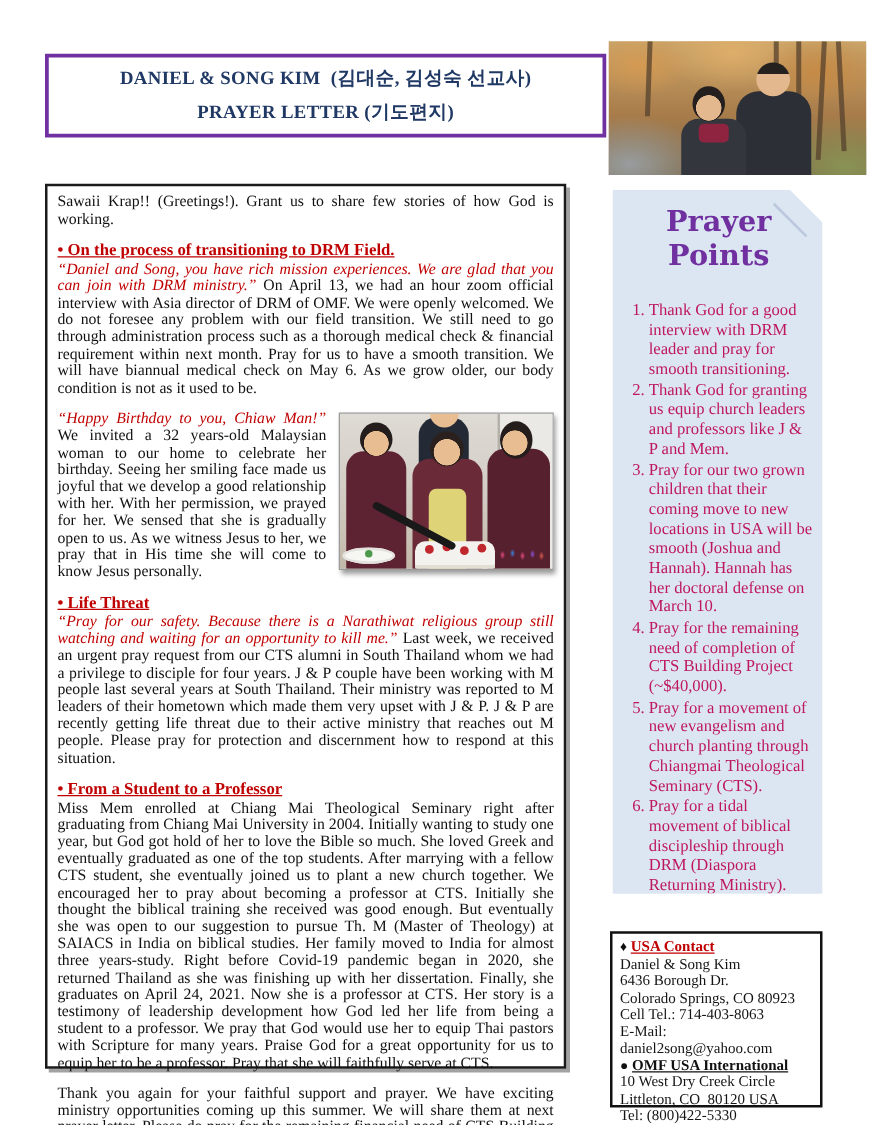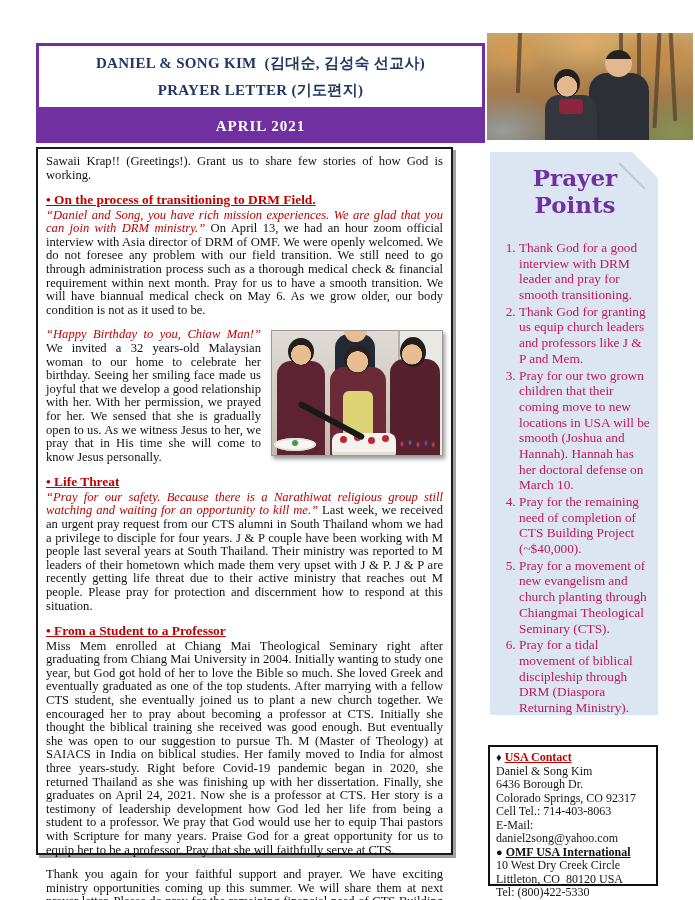--- a/index.html
+++ b/index.html
@@ -103,23 +103,20 @@
 </head>
 <body>
 
 <div class="page">
 
   <div class="header-box">
     <div class="t1">DANIEL &amp; SONG KIM&nbsp; (김대순, 김성숙 선교사)</div>
     <div class="t2">PRAYER LETTER (기도편지)</div>
   </div>
 
-  <div class="banner">
-    <span>APRIL 2021</span>
-  </div>
 
   <div class="couple-photo">
     <div class="cp-tree" style="left:150px;height:80px;"></div>
     <div class="cp-tree" style="left:168px;height:95px;transform:rotate(3deg);"></div>
     <div class="cp-tree" style="left:184px;height:88px;transform:rotate(-3deg);"></div>
     <div class="cp-tree" style="left:30px;height:60px;transform:rotate(2deg);"></div>
     <div class="cp-tree" style="left:132px;height:72px;"></div>
     <div class="cp-man"></div>
     <div class="cp-man-head"></div>
     <div class="cp-woman"></div>
@@ -183,21 +180,21 @@
       <li>Pray for a movement of new evangelism and church planting through Chiangmai Theological Seminary (CTS).</li>
       <li>Pray for a tidal movement of biblical discipleship through DRM (Diaspora Returning Ministry).</li>
       <li>Pray for our medical check up on May 6.</li>
     </ol>
   </div>
 
   <div class="contact-box">
     <div class="c-head"><span class="c-bullet">♦</span> <span class="hl-red">USA Contact</span></div>
     <div class="c-line">Daniel &amp; Song Kim</div>
     <div class="c-line">6436 Borough Dr.</div>
-    <div class="c-line">Colorado Springs, CO 92317</div>
+    <div class="c-line">Colorado Springs, CO 80923</div>
     <div class="c-line">Cell Tel.: 714-403-8063</div>
     <div class="c-line">E-Mail: daniel2song@yahoo.com</div>
     <div class="c-head"><span class="c-bullet">●</span> <span class="hl-blk">OMF USA International</span></div>
     <div class="c-line">10 West Dry Creek Circle</div>
     <div class="c-line">Littleton, CO&nbsp; 80120 USA</div>
     <div class="c-line">Tel: (800)422-5330</div>
   </div>
 
 </div>
 

